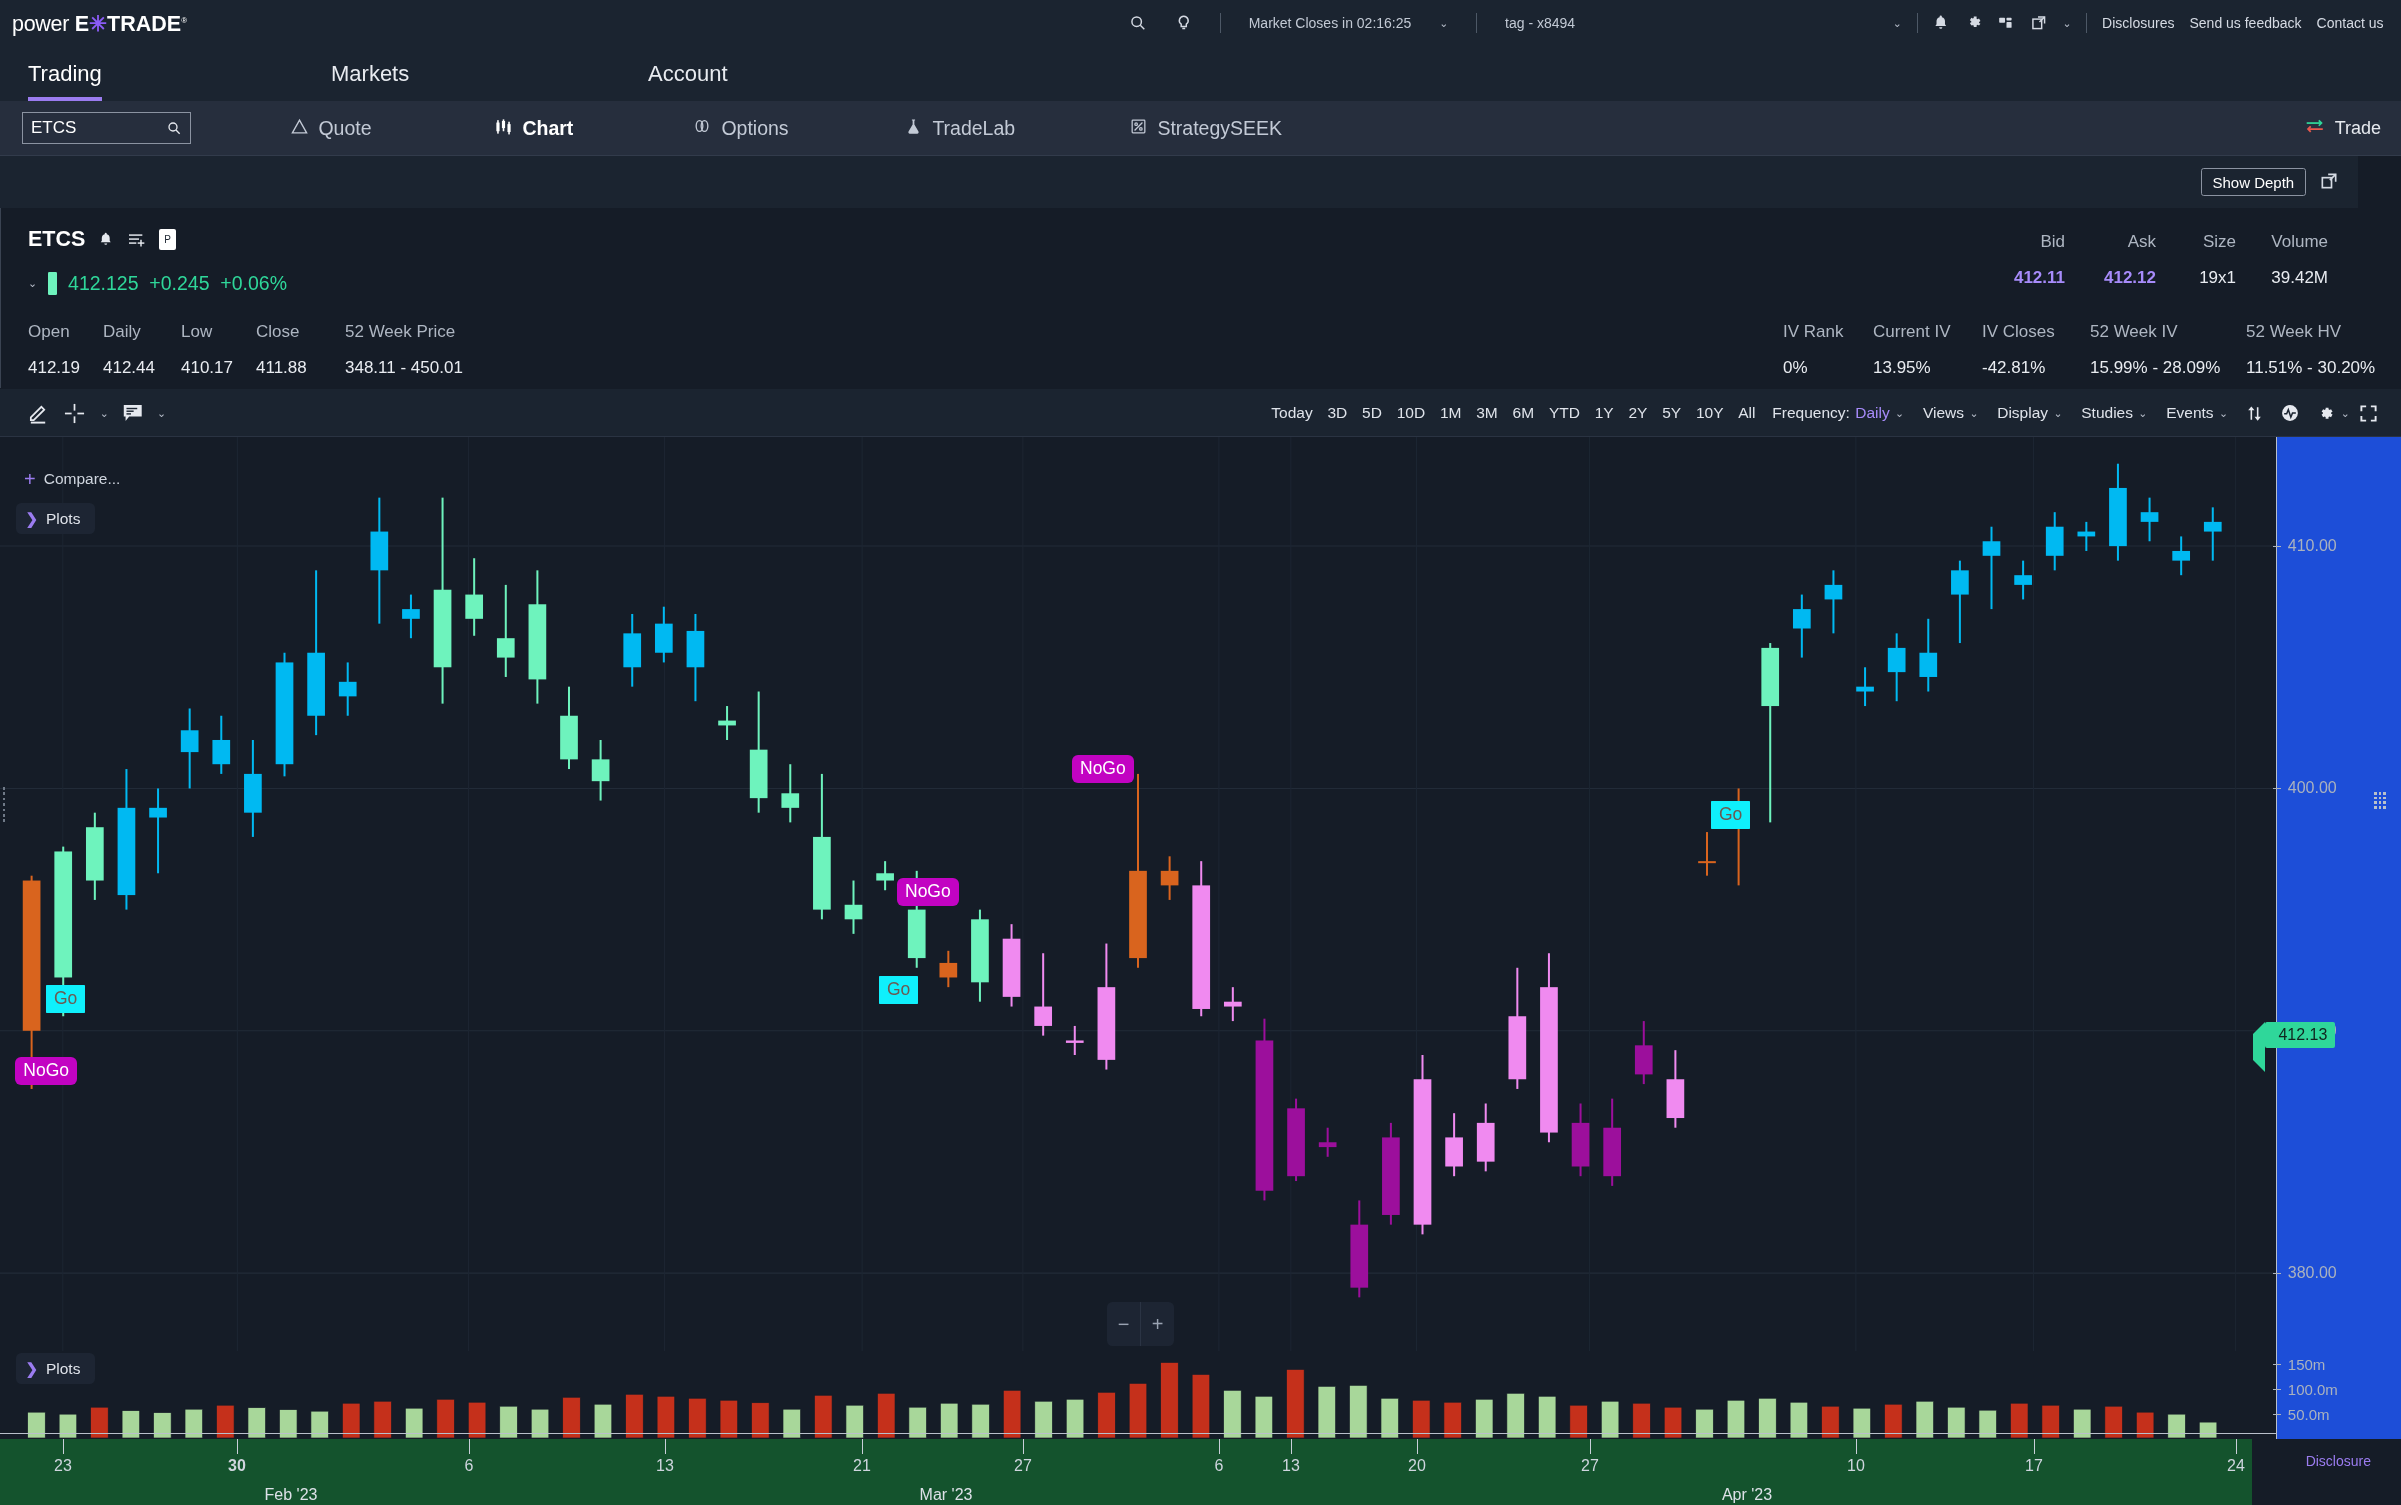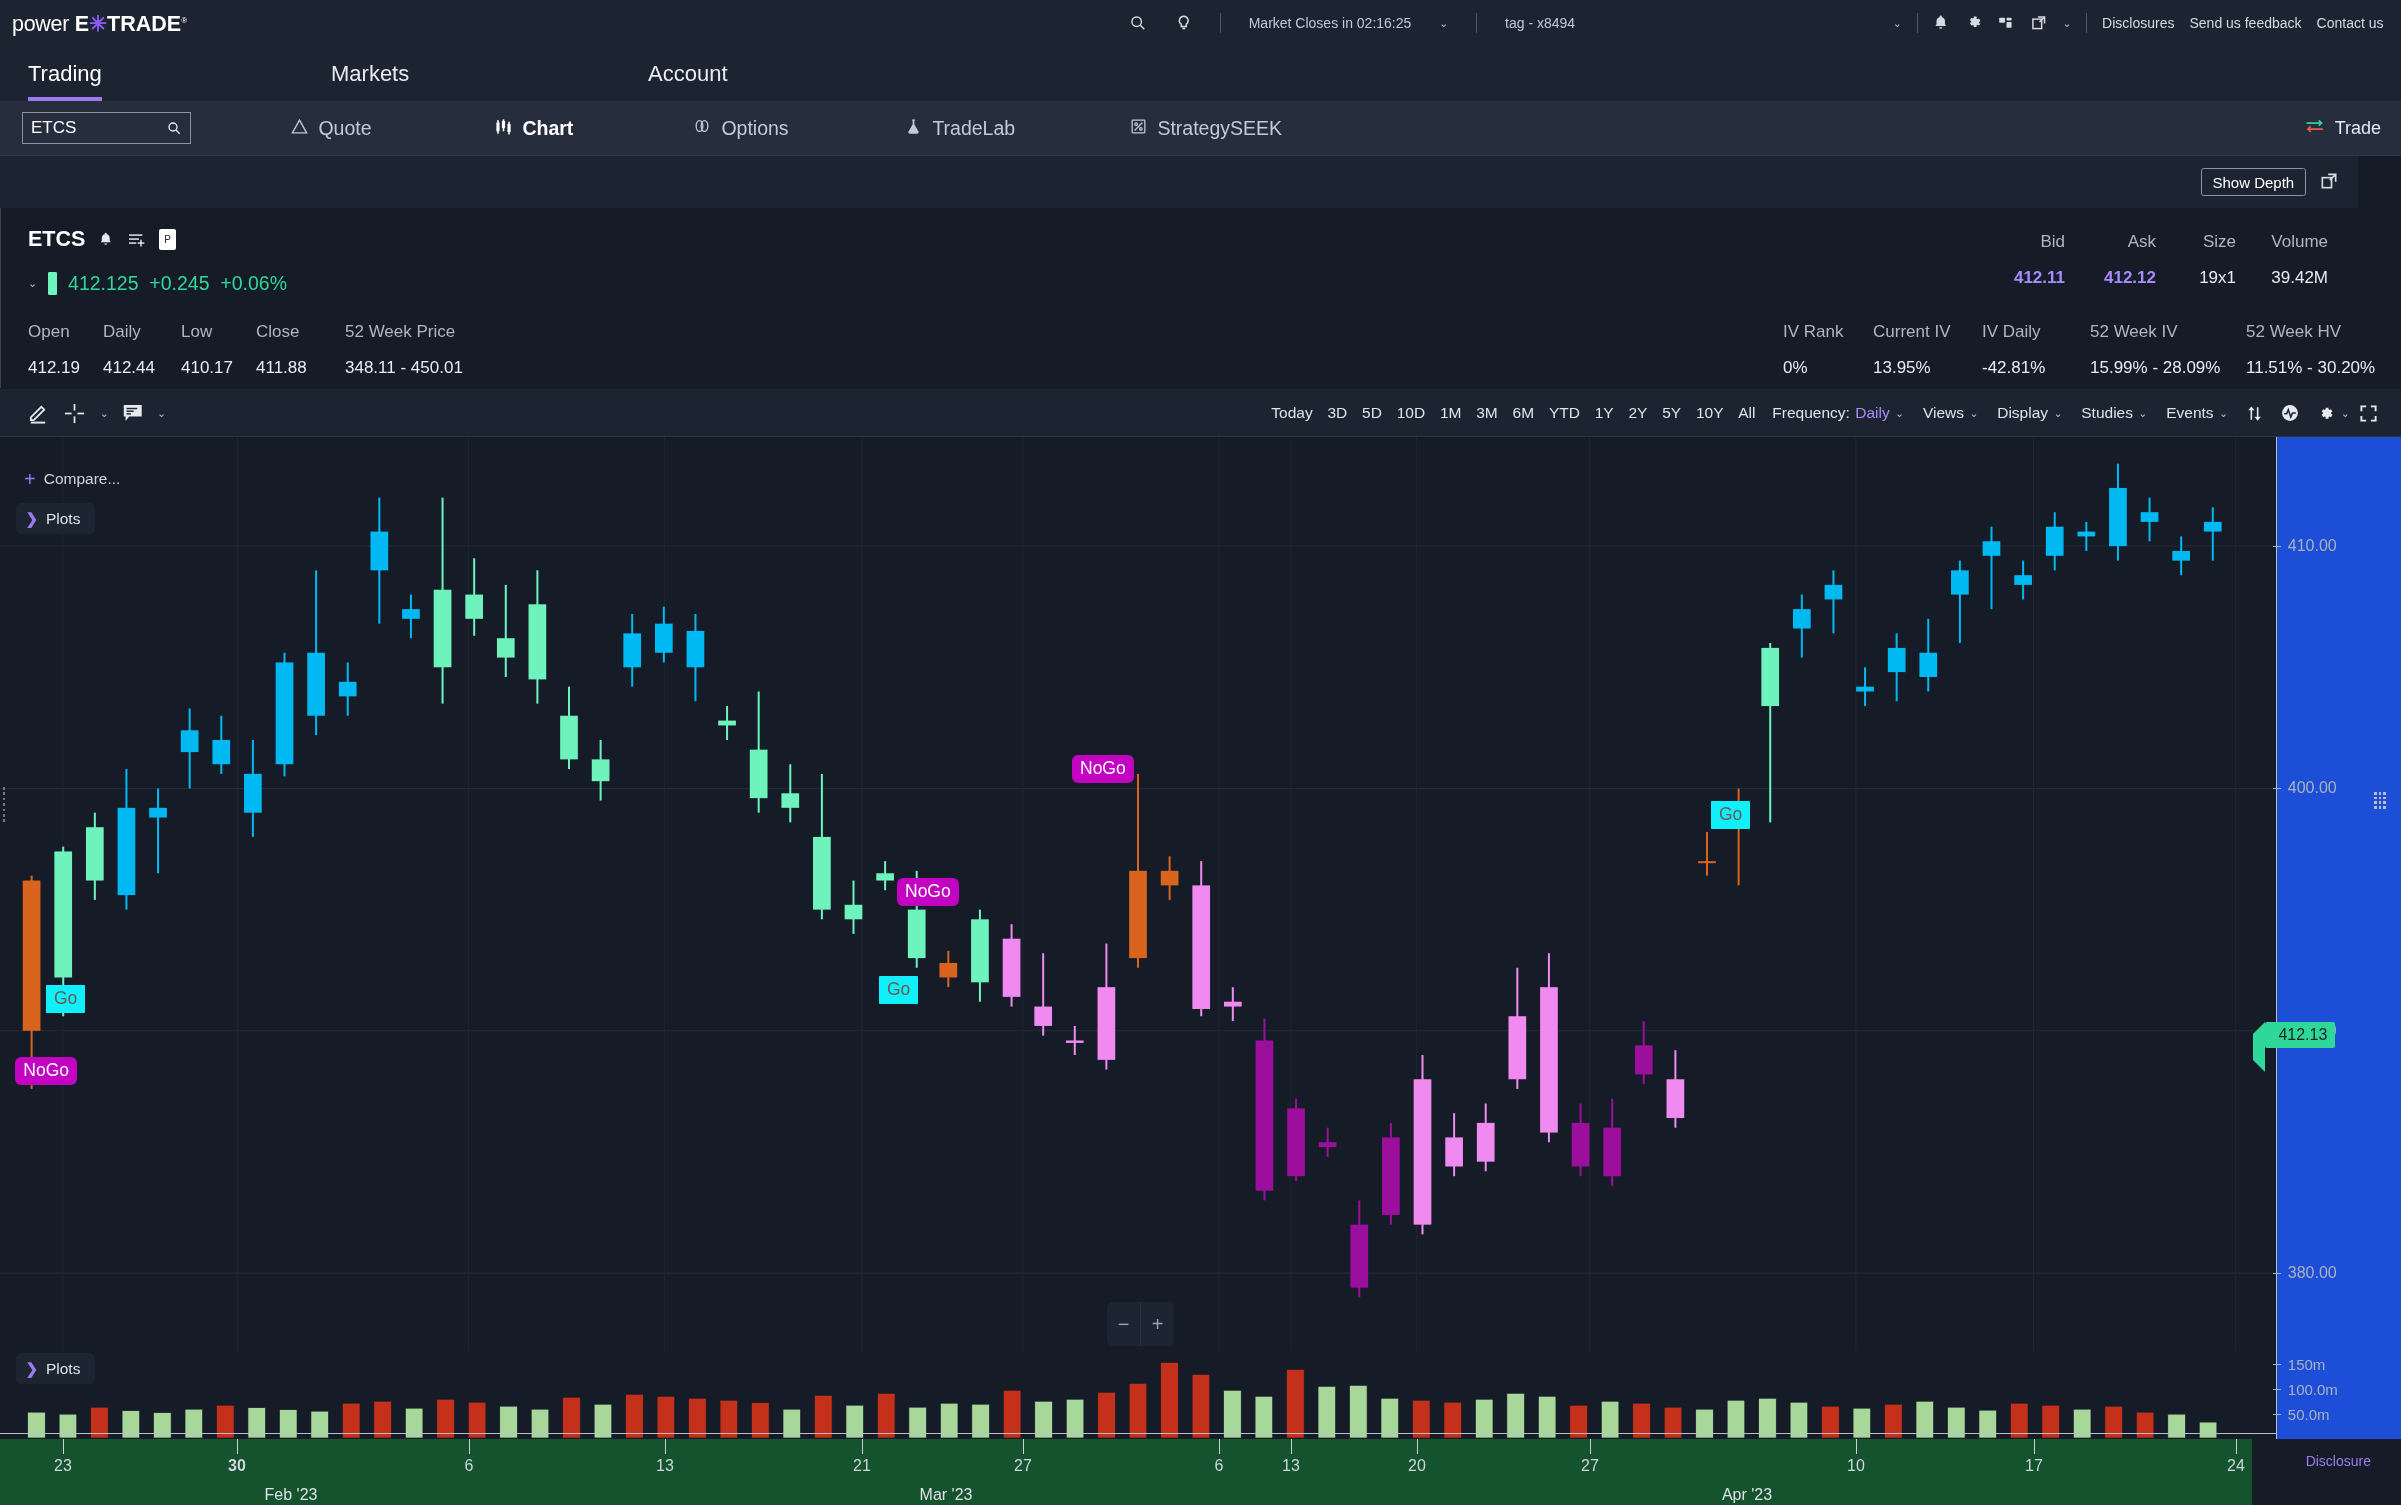--- a/index.html
+++ b/index.html
@@ -463,21 +463,21 @@
 
     <div class="q-right" style="left:1782px;top:114px;">
       <div class="hd" style="text-align:left;">IV Rank</div>
       <div class="vl" style="text-align:left;">0%</div>
     </div>
     <div class="q-right" style="left:1872px;top:114px;">
       <div class="hd" style="text-align:left;">Current IV</div>
       <div class="vl" style="text-align:left;">13.95%</div>
     </div>
     <div class="q-right" style="left:1981px;top:114px;">
-      <div class="hd" style="text-align:left;">IV Daily</div>
+      <div class="hd" style="text-align:left;">IV Closes</div>
       <div class="vl" style="text-align:left;">-42.81%</div>
     </div>
     <div class="q-right" style="left:2089px;top:114px;">
       <div class="hd" style="text-align:left;">52 Week IV</div>
       <div class="vl" style="text-align:left;">15.99% - 28.09%</div>
     </div>
     <div class="q-right" style="left:2245px;top:114px;">
       <div class="hd" style="text-align:left;">52 Week HV</div>
       <div class="vl" style="text-align:left;">11.51% - 30.20%</div>
     </div>

